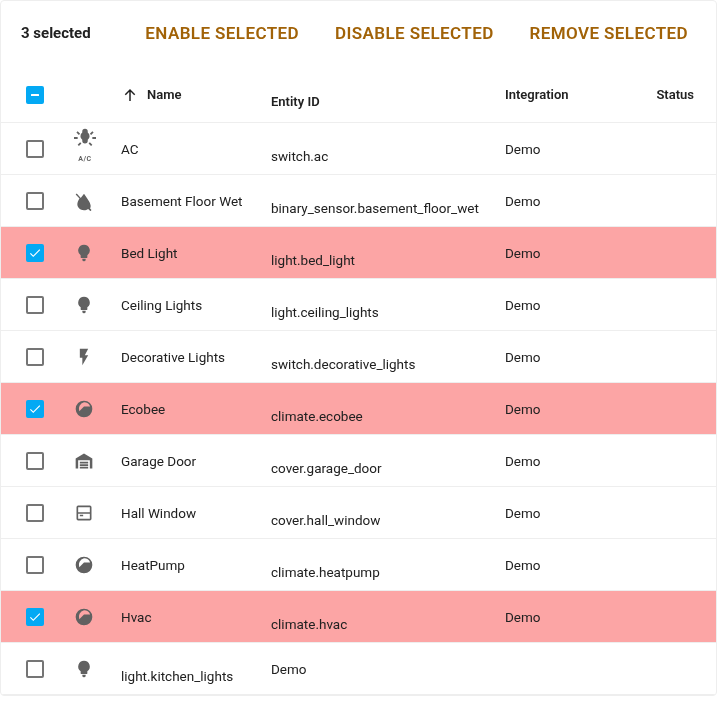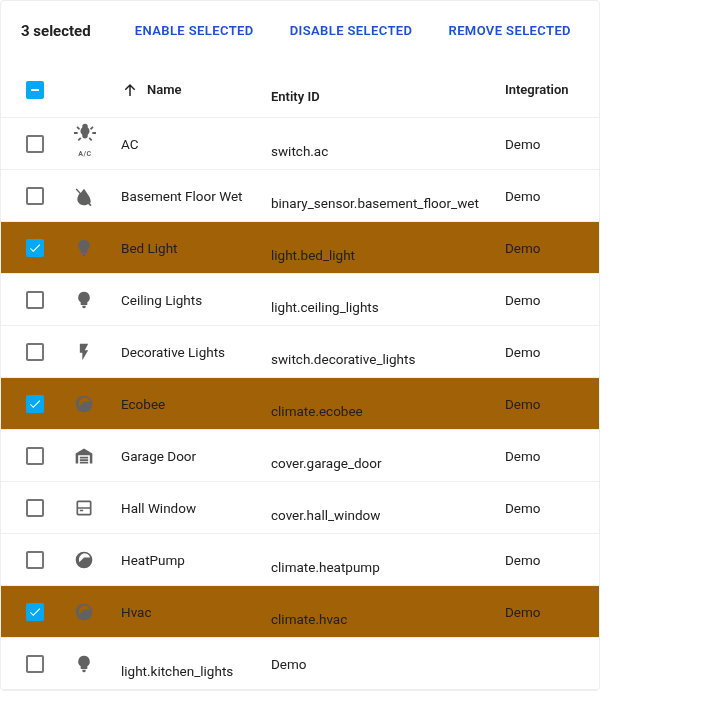--- a/index.html
+++ b/index.html
@@ -5,43 +5,43 @@
   * { box-sizing: border-box; }
   html, body {
     margin: 0;
     padding: 0;
     font-family: -apple-system, BlinkMacSystemFont, "Segoe UI", Roboto, Helvetica, Arial, sans-serif;
     font-size: 14px;
     color: #212121;
     background: #fff;
   }
   .card {
-    width: 600px;
+    width: 717px;
     margin: 0;
     border: 1px solid #eee;
     border-radius: 4px;
     overflow: hidden;
   }
   .toolbar {
     display: flex;
     align-items: center;
     padding: 16px 20px 18px 20px;
   }
   .toolbar .summary {
     font-weight: 700;
     font-size: 15px;
     color: #212121;
   }
   .toolbar .spacer { flex: 1; }
   .toolbar .action-btn {
     background: none;
     border: none;
-    color: #1d4ed8;
+    color: #a16207;
     font-weight: 600;
-    font-size: 13px;
+    font-size: 17px;
     letter-spacing: 0.4px;
     padding: 6px 8px;
     margin-left: 20px;
     cursor: pointer;
     font-family: inherit;
   }
   .header-row, .row {
     display: grid;
     grid-template-columns: 64px 52px 150px 234px 130px 1fr;
     align-items: center;
@@ -82,21 +82,21 @@
   .header-row .name-cell {
     display: flex;
     align-items: center;
     gap: 8px;
   }
   .sort-arrow {
     display: inline-flex;
     align-items: center;
   }
   .row.selected {
-    background: #a16207;
+    background: #fca5a5;
   }
   .checkbox {
     width: 18px;
     height: 18px;
     border: 2px solid #757575;
     border-radius: 2px;
     display: inline-flex;
     align-items: center;
     justify-content: center;
     cursor: pointer;

